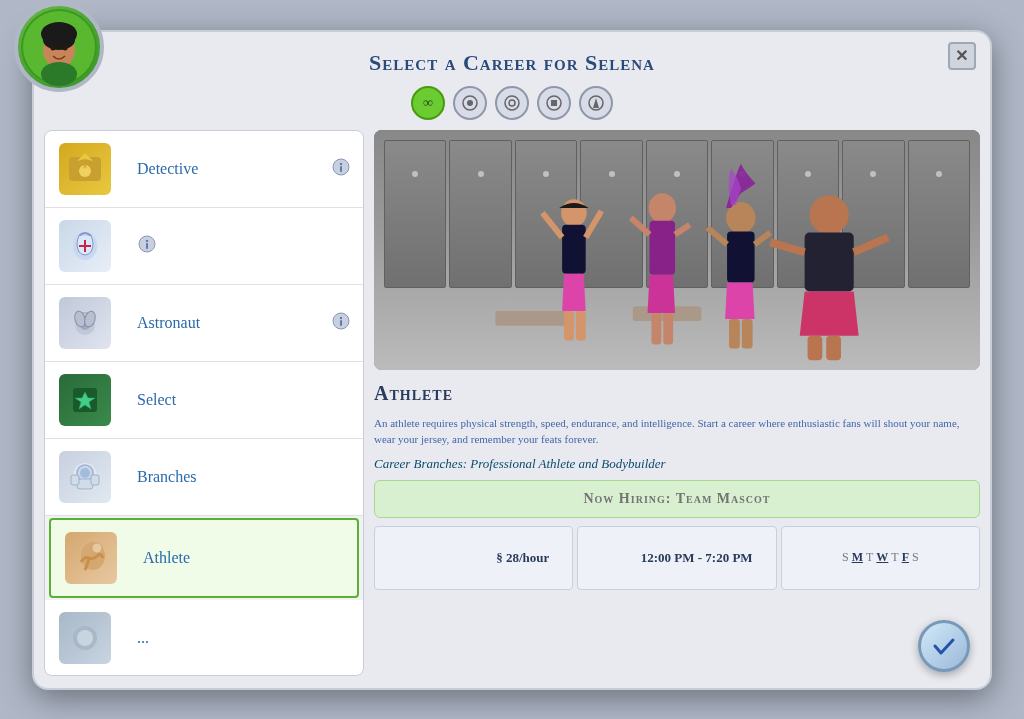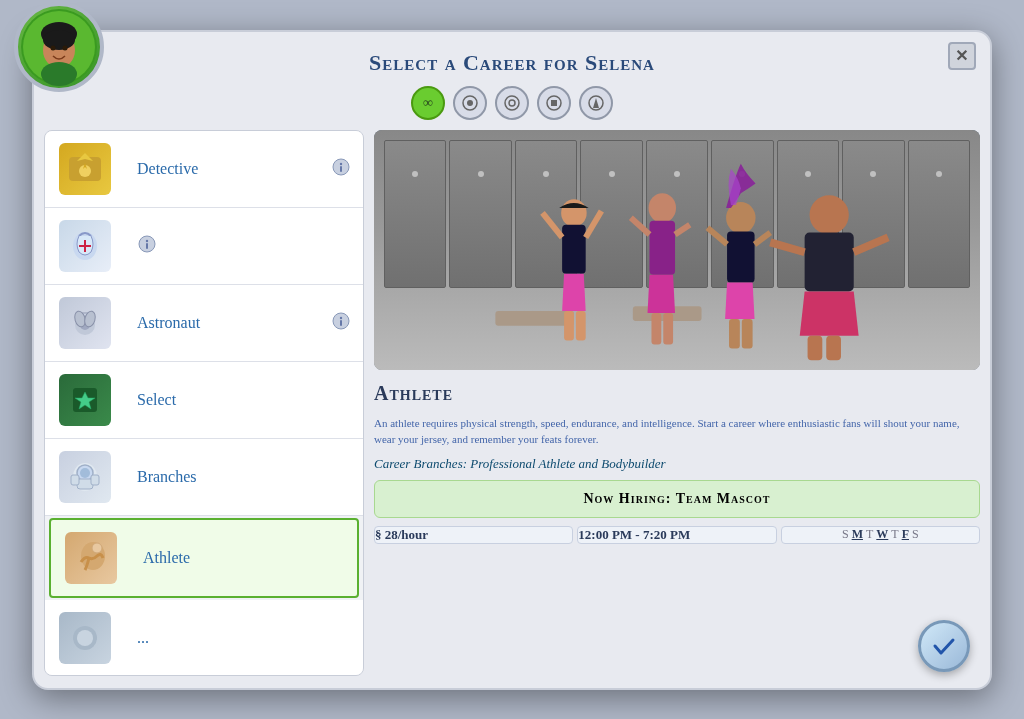--- a/index.html
+++ b/index.html
@@ -242,37 +242,37 @@
     }
 
     .hiring-bar {
       background: #d8f0d0;
       border: 1px solid #a8d890;
       border-radius: 6px;
       padding: 10px;
       text-align: center;
       font-size: 14px;
       font-weight: bold;
-      color: #000000;
+      color: #737373;
       font-variant: small-caps;
       letter-spacing: 1px;
     }
 
     .stats-row {
       display: flex;
       gap: 4px;
     }
 
     .stat-box {
       flex: 1;
       background: #eef2f8;
       border: 1px solid #c8d0e0;
       border-radius: 4px;
-      padding: 0;
-      text-align: left;
+      padding: 23px;
+      text-align: right;
       font-size: 13px;
       color: #445;
     }
 
     .stat-value {
       font-weight: bold;
       color: #2a3a5a;
     }
 
     .days-row {

